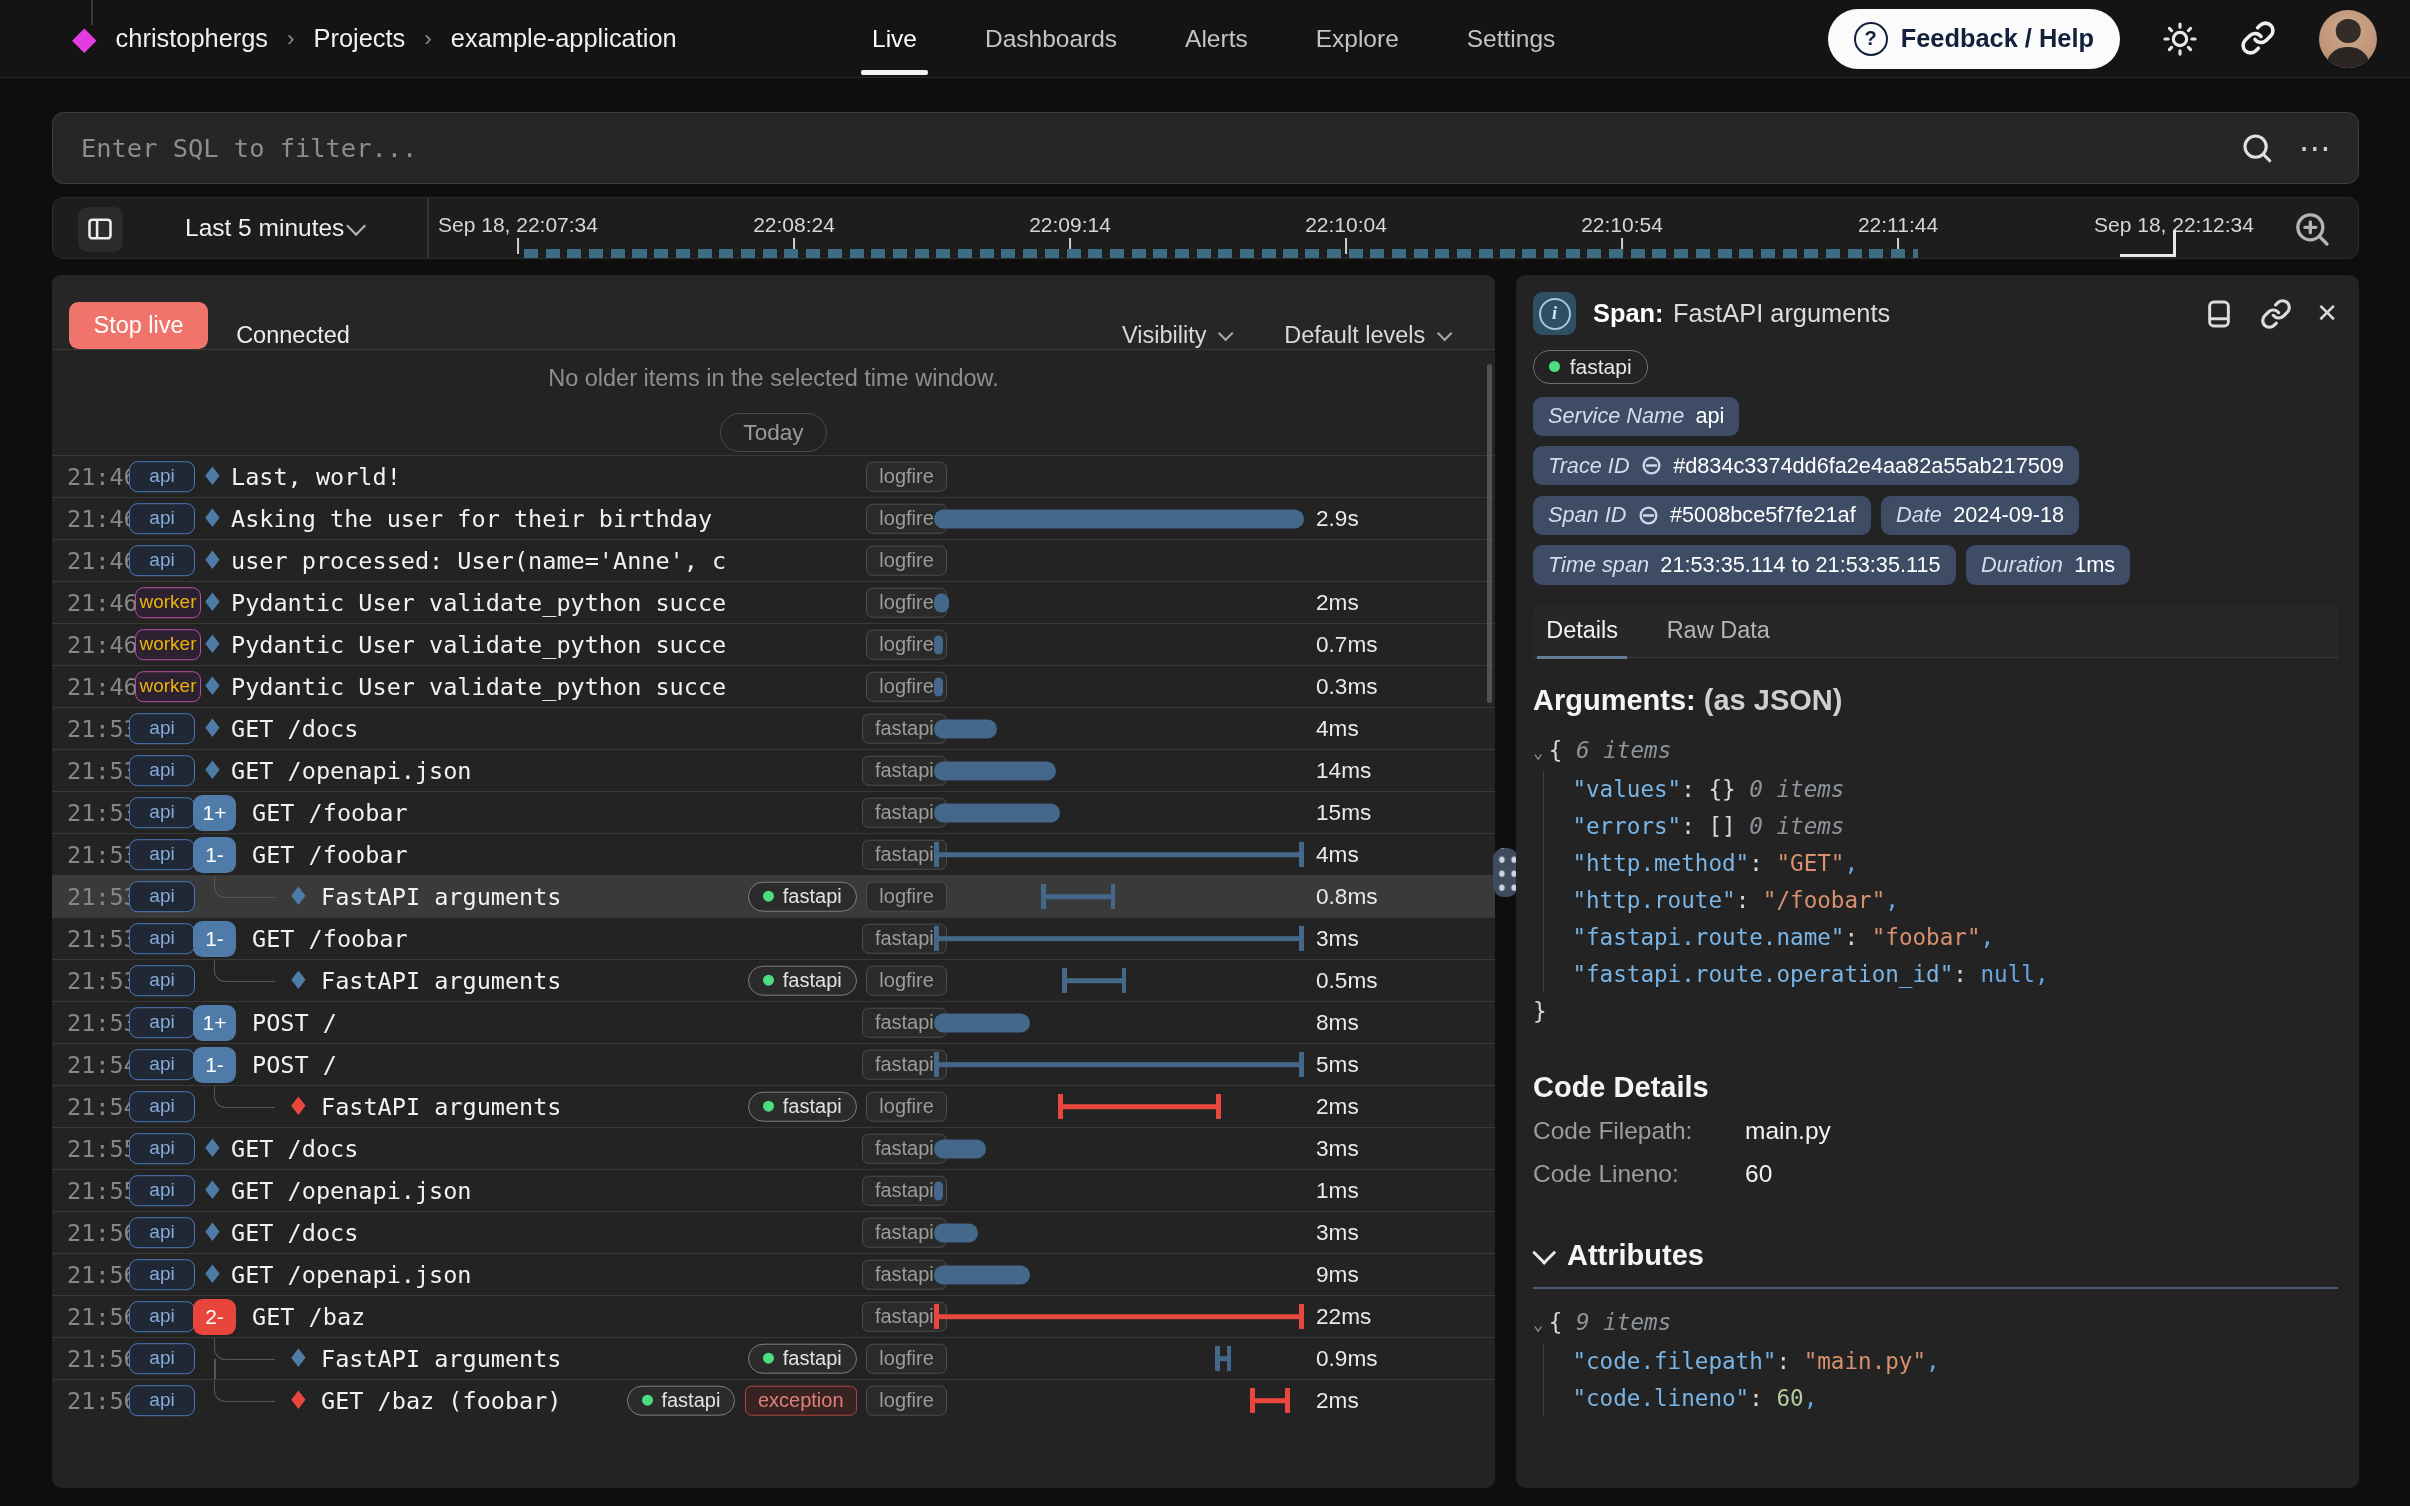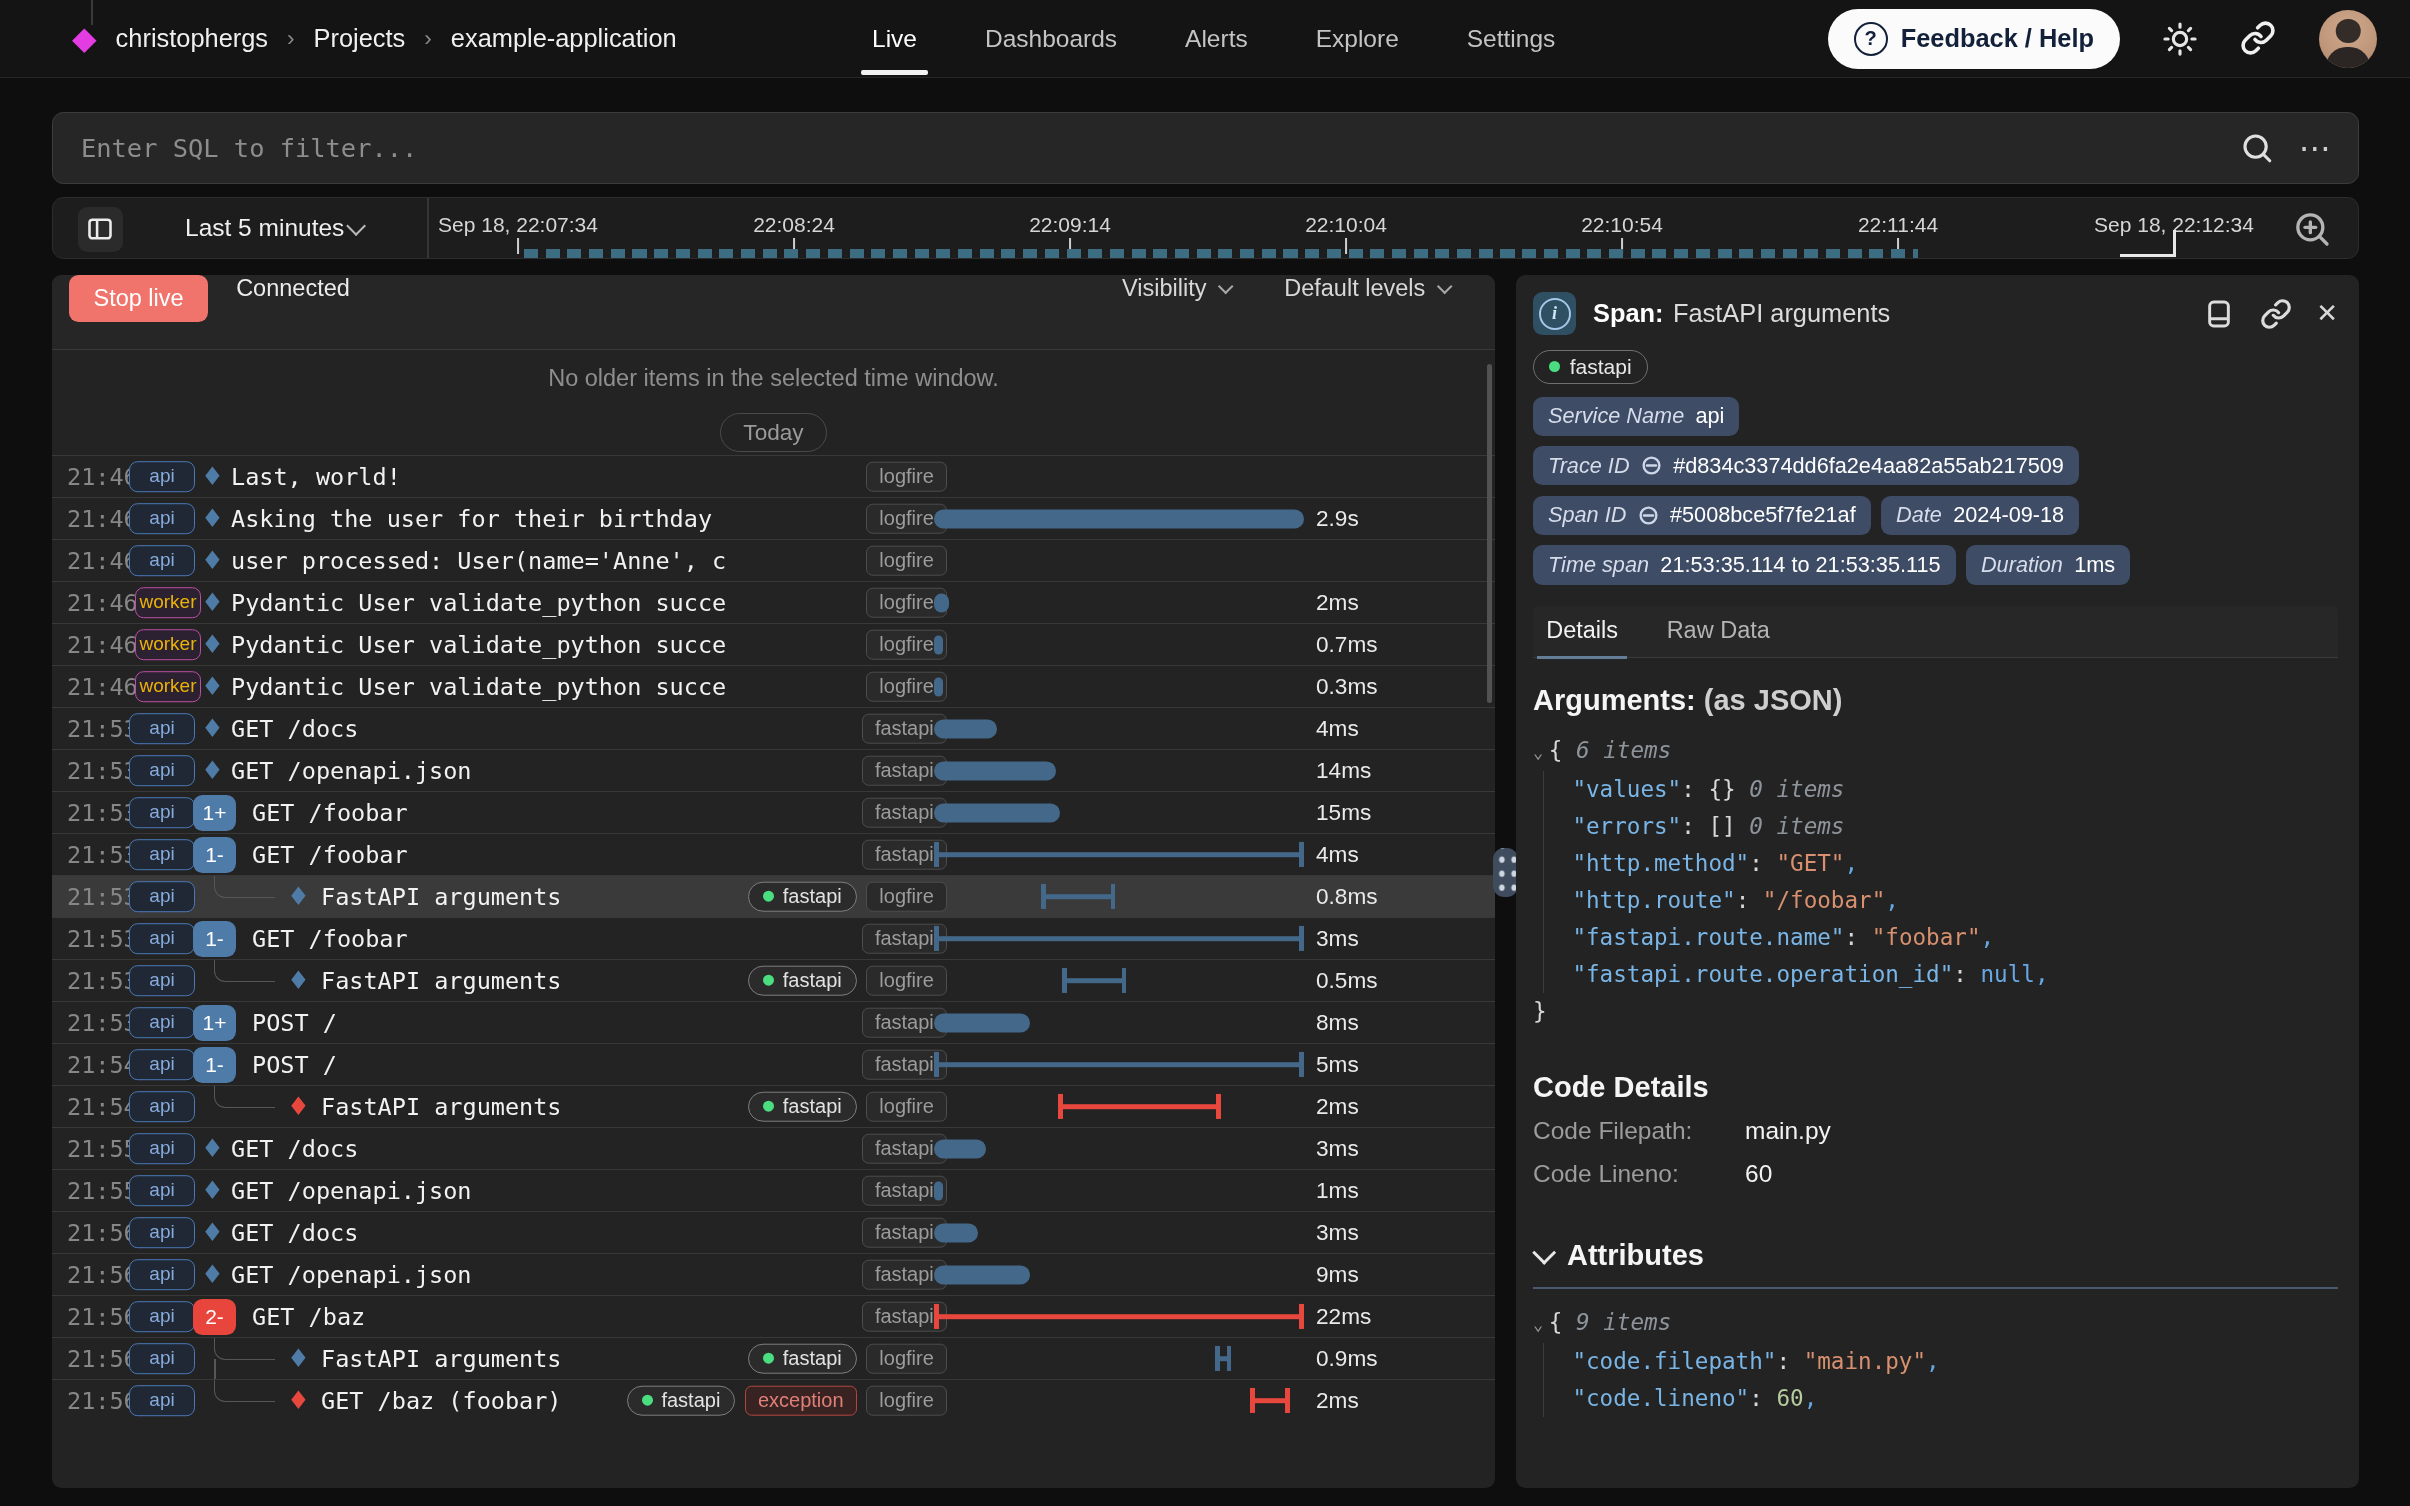--- a/index.html
+++ b/index.html
@@ -60,21 +60,21 @@
   #live-panel{position:absolute;left:52px;top:275px;width:1443px;height:1213px;background:#232323;
     border-radius:9.4px;overflow:hidden;}
   #detail-panel{position:absolute;left:1516px;top:275px;width:843px;height:1213px;background:#232323;
     border-radius:9.4px;overflow:hidden;box-sizing:border-box;padding:0 21px 0 17px;}
   #grip{position:absolute;left:1493px;top:848px;width:25.4px;height:49px;background:#3e4c5e;border-radius:11.3px;
     background-image:radial-gradient(#cdd5e0 2.4px, transparent 3.2px);background-size:12.2px 14px;background-position:2.8px 4.7px;}
   #lp-scroll{position:absolute;right:2.8px;top:89px;width:5.6px;height:339px;background:#525252;border-radius:2.8px;z-index:5;}
 
   
   #lp-head{position:relative;height:74px;background:#262626;border-bottom:1.9px solid #3a3a3a;
-    display:flex;align-items:flex-start;}
+    display:flex;align-items:flex-end;}
   .stop-btn{margin-left:17px;background:#f0746c;border-radius:9.4px;height:47px;padding:0 24.5px;
     display:flex;align-items:center;color:#ffffff;font-size:23.5px;}
   .conn{margin-left:28px;color:#ececec;font-size:23.5px;}
   .lp-head-right{position:absolute;right:47px;display:flex;gap:55px;align-items:center;}
   .ddl{display:flex;align-items:center;gap:11.3px;color:#d8d8d8;font-size:23.5px;}
   .ddl .chev{width:9.4px;height:9.4px;border-width:2.4px;border-color:#a8a8a8;}
 
   
   #lp-notice{height:105px;position:relative;text-align:center;}
   .notice-text{padding-top:15px;color:#8e8e8e;font-size:23.5px;}

